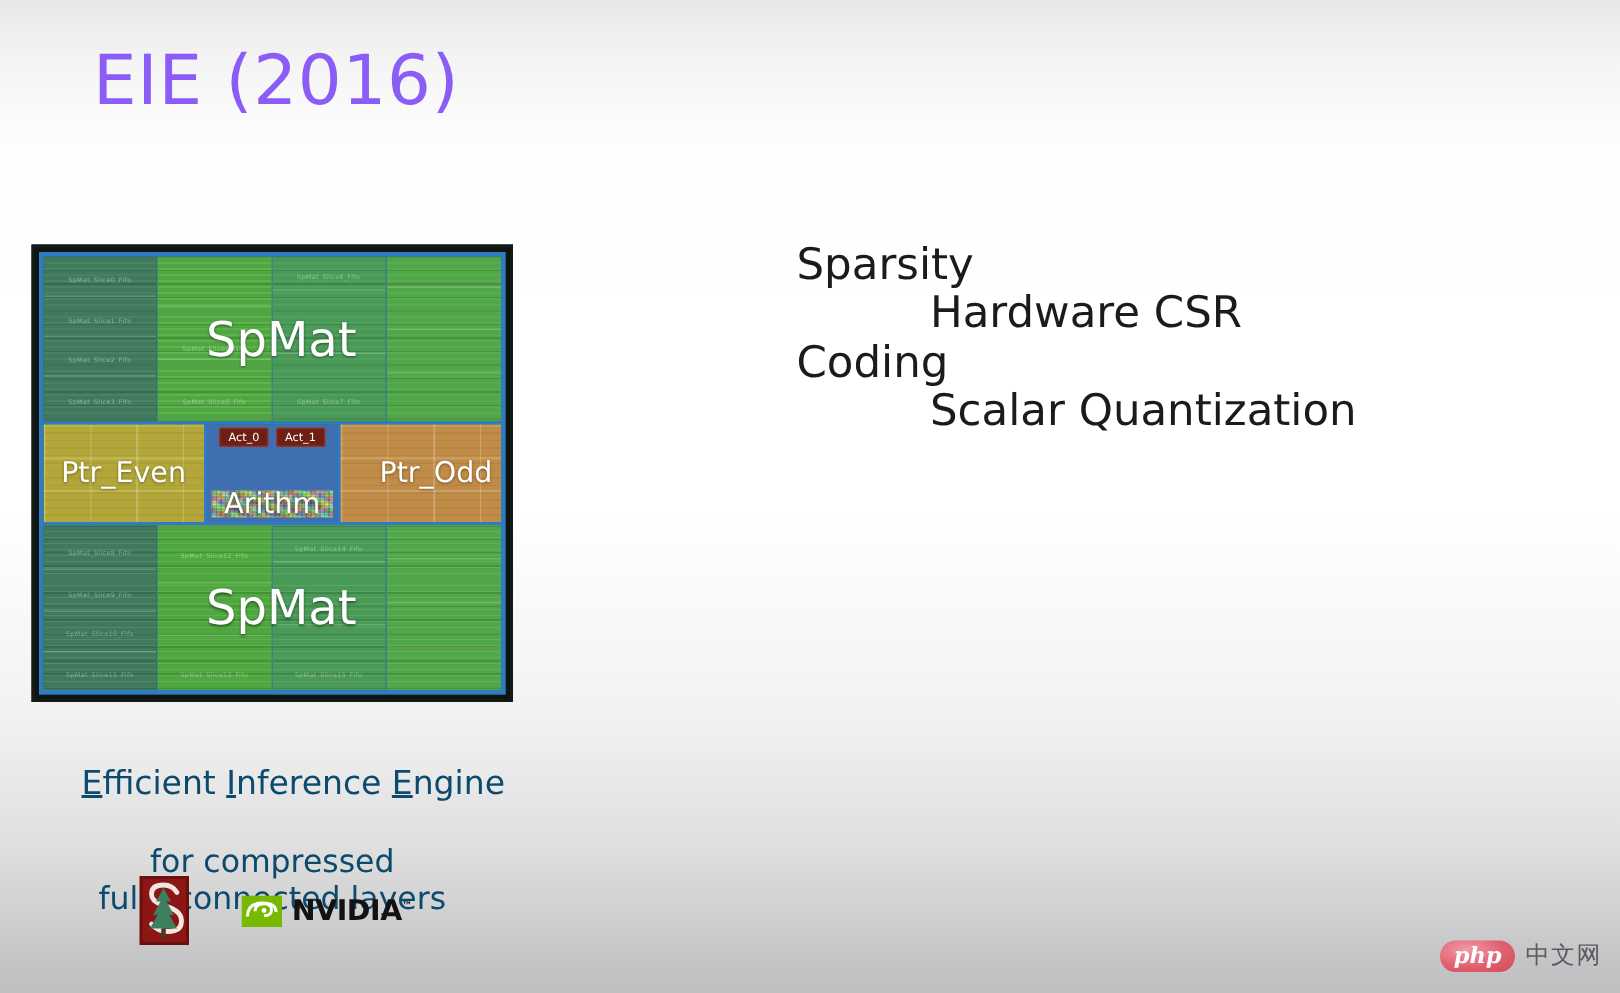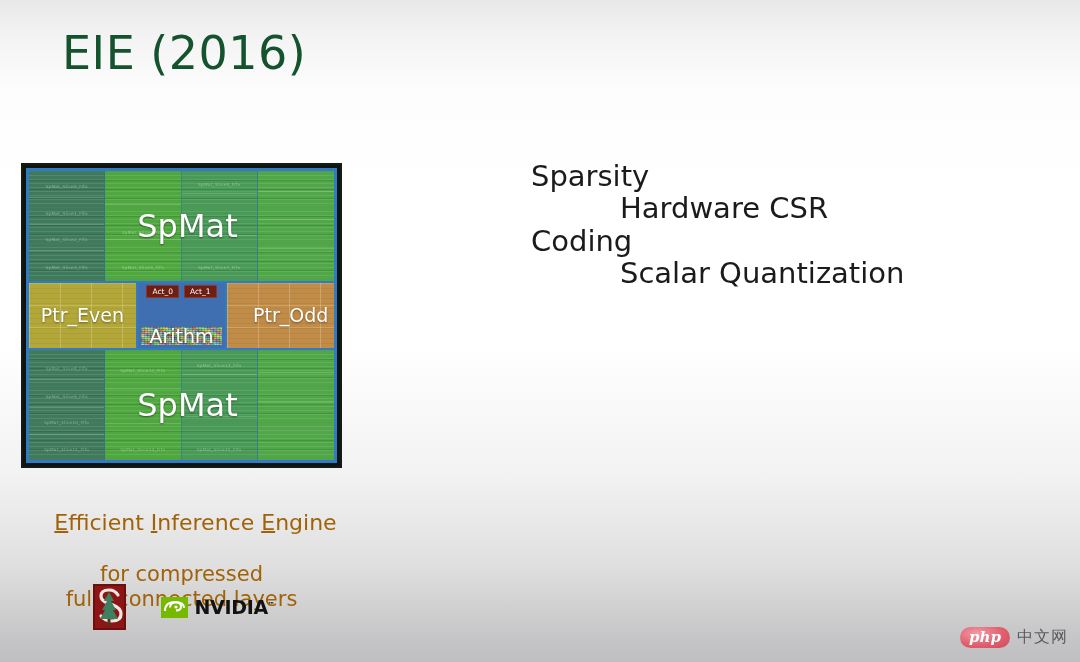--- a/index.html
+++ b/index.html
@@ -15,21 +15,21 @@
         #ffffff 30%, #ffffff 52%,
         #f2f2f3 72%, #dedede 86%, #c4c4c6 97%, #bfbfc1 100%);
   }
 
   
   .slide-title {
     position: absolute;
     left: 62px; top: 26px;
     font-size: 46px;
     font-weight: 400;
-    color: #14532d;
+    color: #8b5cf6;
     letter-spacing: 0.5px;
     font-family: "DejaVu Sans", sans-serif;
   }
 
   
   .notes { position: absolute; left: 531px; top: 160px; }
   .note-line {
     font-size: 29px;
     color: #1b1b1b;
     line-height: 32px;
@@ -213,21 +213,21 @@
     text-shadow: 0 1px 3px rgba(0,0,0,0.65);
     font-family: "DejaVu Sans", sans-serif;
   }
 
   
   .caption {
     position: absolute;
     left: 21px; top: 484px;
     width: 321px;
     text-align: center;
-    color: #a16207;
+    color: #0c4a6e;
     font-family: "DejaVu Sans", sans-serif;
   }
   .caption-line1 { font-size: 22px; line-height: 26px; white-space: pre; }
   .caption-line1 u { text-decoration: underline; text-underline-offset: 1px; }
   .caption-line2,
   .caption-line3 { font-size: 21px; line-height: 25px; }
 
   
   .logos {
     position: absolute;

